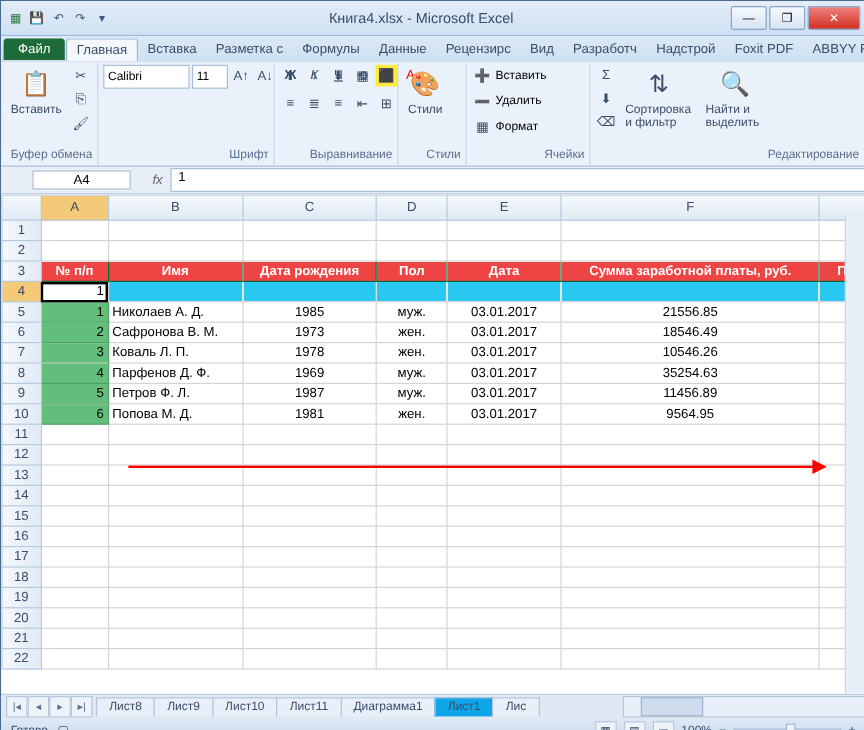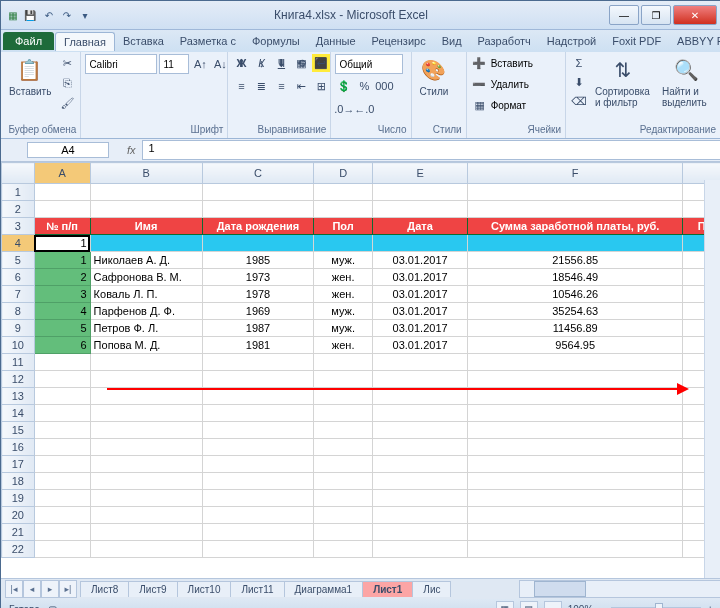--- a/index.html
+++ b/index.html
@@ -42,21 +42,21 @@
 td.ralign{text-align:right}
 td.center{text-align:center}
 .corner{width:28px;background:#e7eef8;border:1px solid #b8c9de}
 .arrow{position:absolute;top:226px;left:106px;width:580px;height:6px;pointer-events:none}
 .arrow-line{height:2px;background:red;width:100%}
 .arrow-head{position:absolute;right:-2px;top:-5px;width:0;height:0;border-left:12px solid red;border-top:6px solid transparent;border-bottom:6px solid transparent}
 .sheet-tabs{height:20px;background:#dfe8f3;display:flex;align-items:center;border-top:1px solid #b5c6dd;font-size:10px}
 .nav-btns{display:flex;padding:0 4px;gap:0}
 .nav-btn{width:16px;height:16px;border:1px solid #b5c6dd;background:#eef3fa;display:flex;align-items:center;justify-content:center;font-size:9px;color:#5a7090}
 .sheet-tab{padding:2px 10px;background:#e8eff8;border:1px solid #b5c6dd;border-bottom:none;margin-left:-1px;color:#3a4d6a}
-.sheet-tab.active{background:#fca5a5;font-weight:bold}
+.sheet-tab.active{background:#0ea5e9;font-weight:normal}
 .hscroll{margin-left:auto;width:200px;height:16px;background:#e8eff8;border:1px solid #b5c6dd;position:relative}
 .hscroll-thumb{position:absolute;left:14px;width:50px;height:14px;background:#cfdcee;border:1px solid #9fb5d0}
 .statusbar{height:20px;background:linear-gradient(#dde8f4,#c8d9ec);display:flex;align-items:center;padding:0 8px;font-size:10px;color:#3a4d6a;gap:8px}
 .status-right{margin-left:auto;display:flex;align-items:center;gap:6px}
 .zoom-slider{width:90px;height:4px;background:#b5c6dd;position:relative}
 .zoom-thumb{position:absolute;left:44px;top:-4px;width:6px;height:12px;background:#eef3fa;border:1px solid #9fb5d0}
 .vbtn{width:16px;height:14px;border:1px solid #b5c6dd;background:#eef3fa;display:inline-flex;align-items:center;justify-content:center;font-size:9px}
 .vscroll{position:absolute;right:0;top:18px;width:16px;height:398px;background:#e8eff8;border-left:1px solid #c8d6e8}
 </style>
 </head>
@@ -141,35 +141,20 @@
         </div>
         <div class="font-row">
           <span class="mini-btn">≡</span>
           <span class="mini-btn">≣</span>
           <span class="mini-btn">≡</span>
           <span class="mini-btn">⇤</span>
           <span class="mini-btn">⊞</span>
         </div>
       </div>
       <div class="rgroup-label">Выравнивание</div>
-    </div>
-    <div class="rgroup" style="width:74px">
-      <div class="rgroup-body" style="flex-direction:column">
-        <div class="font-sel" style="width:60px">Общий</div>
-        <div class="font-row">
-          <span class="mini-btn">💲</span>
-          <span class="mini-btn">%</span>
-          <span class="mini-btn">000</span>
-        </div>
-        <div class="font-row">
-          <span class="mini-btn">.0→</span>
-          <span class="mini-btn">←.0</span>
-        </div>
-      </div>
-      <div class="rgroup-label">Число</div>
     </div>
     <div class="rgroup" style="width:48px">
       <div class="rgroup-body">
         <div class="big-btn">
           <span class="ico">🎨</span>
           <span>Стили</span>
         </div>
       </div>
       <div class="rgroup-label">Стили</div>
     </div>

